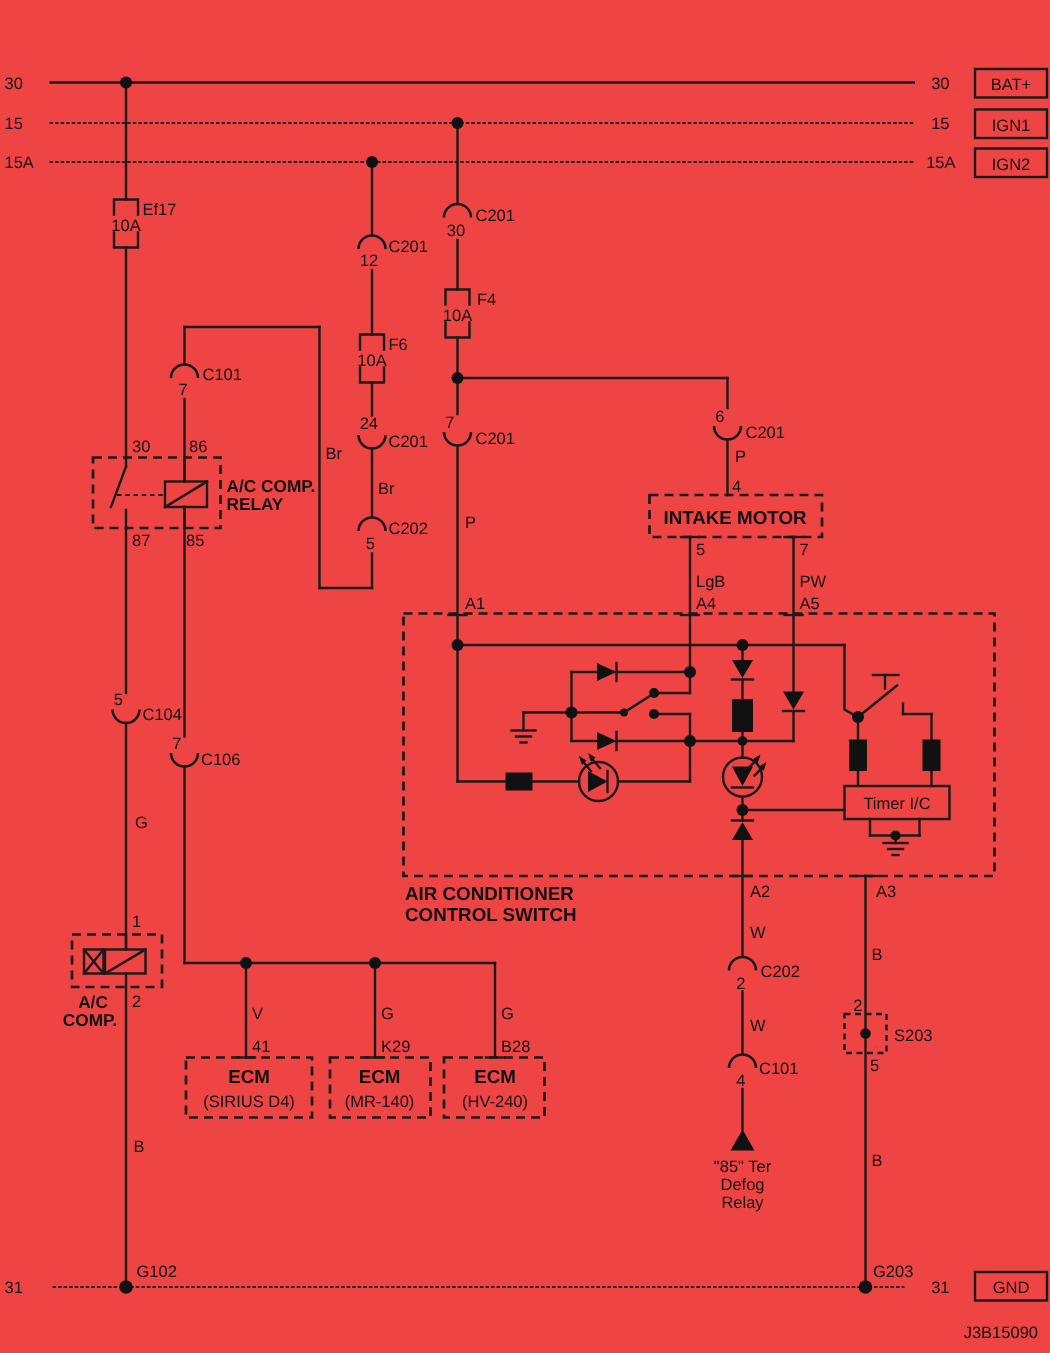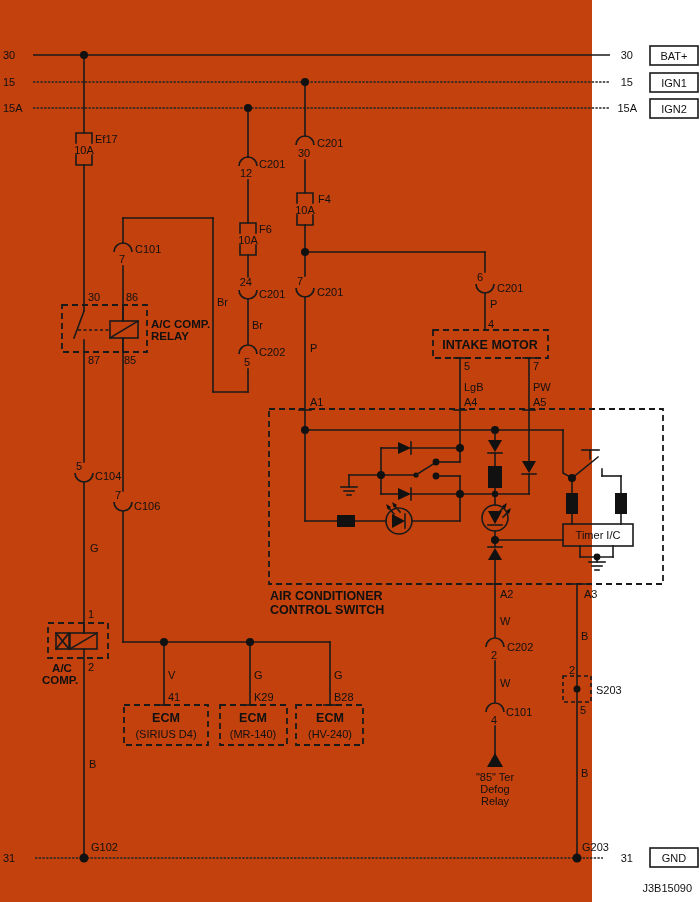--- a/index.html
+++ b/index.html
@@ -1,16 +1,16 @@
 <!DOCTYPE html>
 <html><head>
 <meta charset="utf-8">
 <style>
   html,body{margin:0;padding:0;background:#fff;}
-  .page{width:592px;height:902px;background:#c2410c;position:relative;font-family:"Liberation Sans",sans-serif;}
+  .page{width:700px;height:902px;background:#ef4444;position:relative;font-family:"Liberation Sans",sans-serif;}
   svg{display:block}
   .w{stroke:#1a1a1a;stroke-width:1.6;fill:none;stroke-linecap:square}
   .bus{stroke:#1a1a1a;stroke-width:1.6;fill:none}
   .busd{stroke:#262626;stroke-width:1.4;fill:none;stroke-dasharray:2.4 1.3}
   .dbox{fill:none;stroke:#1a1a1a;stroke-width:1.8;stroke-dasharray:6 4}
   .sbox{fill:none;stroke:#1a1a1a;stroke-width:1.6}
   .blk{fill:#111;stroke:none}
   .dot{fill:#111;stroke:none}
   .arc{stroke:#1a1a1a;stroke-width:1.7;fill:none}
   .lbl{font-family:"Liberation Sans",sans-serif;font-size:11px;fill:#111}

